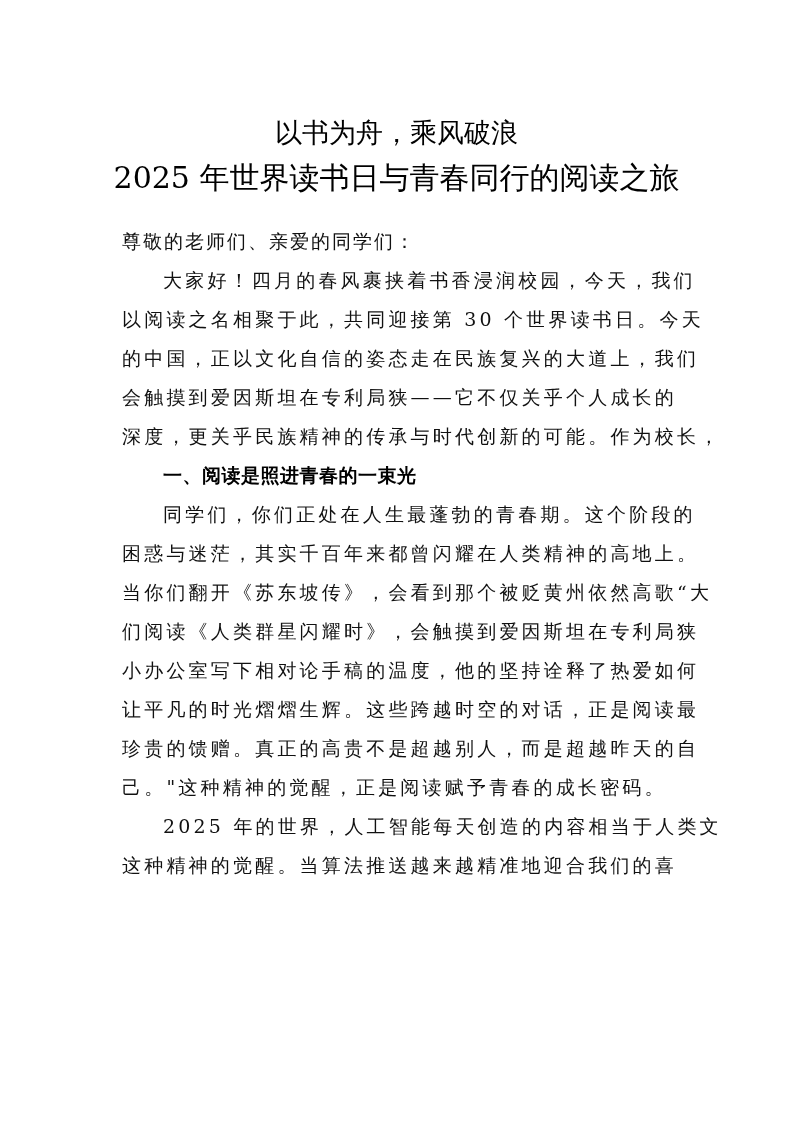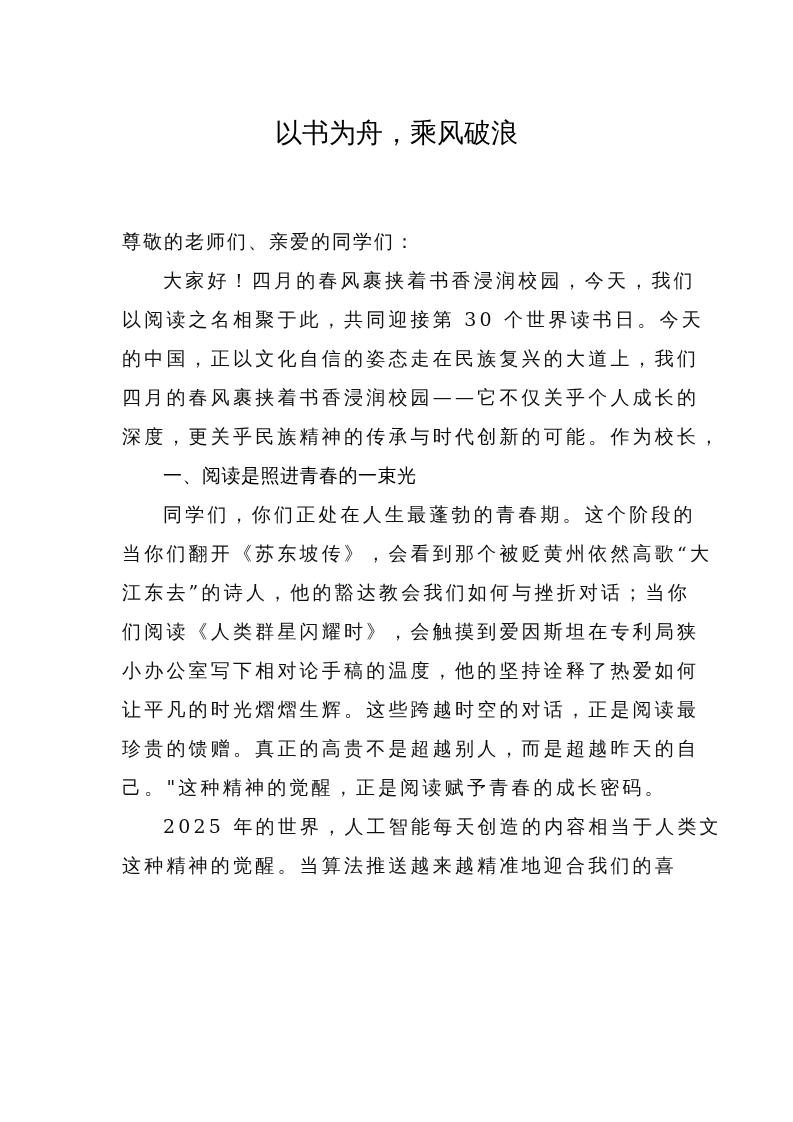--- a/index.html
+++ b/index.html
@@ -66,53 +66,54 @@
       padding-left: 41px;
     }
     .line.salutation {
       text-align-last: left;
       letter-spacing: 2px;
     }
     .heading {
       height: 39px;
       line-height: 39px;
       font-size: 19px;
-      font-weight: normal;
+      font-weight: bold;
       font-family: "DejaVu Sans", "Liberation Sans", sans-serif;
       padding-left: 41px;
       white-space: nowrap;
       letter-spacing: 0.5px;
       color: #000;
     }
   </style>
 </head>
 <body>
 
 <div class="page">
 
   <div class="title title-1">以书为舟，乘风破浪</div>
+  <div class="title title-2">2025 年世界读书日与青春同行的阅读之旅</div>
 
   <div class="body">
 
     <div class="line salutation">尊敬的老师们、亲爱的同学们：</div>
 
     <div>
       <div class="line indent">大家好！四月的春风裹挟着书香浸润校园，今天，我们</div>
       <div class="line">以阅读之名相聚于此，共同迎接第 30 个世界读书日。今天</div>
       <div class="line">的中国，正以文化自信的姿态走在民族复兴的大道上，我们</div>
-      <div class="line">四月的春风裹挟着书香浸润校园——它不仅关乎个人成长的</div>
+      <div class="line">会触摸到爱因斯坦在专利局狭——它不仅关乎个人成长的</div>
       <div class="line">深度，更关乎民族精神的传承与时代创新的可能。作为校长，</div>
     </div>
 
     <div class="heading">一、阅读是照进青春的一束光</div>
 
     <div>
       <div class="line indent">同学们，你们正处在人生最蓬勃的青春期。这个阶段的</div>
+      <div class="line">困惑与迷茫，其实千百年来都曾闪耀在人类精神的高地上。</div>
       <div class="line">当你们翻开《苏东坡传》，会看到那个被贬黄州依然高歌“大</div>
-      <div class="line">江东去”的诗人，他的豁达教会我们如何与挫折对话；当你</div>
       <div class="line">们阅读《人类群星闪耀时》，会触摸到爱因斯坦在专利局狭</div>
       <div class="line">小办公室写下相对论手稿的温度，他的坚持诠释了热爱如何</div>
       <div class="line">让平凡的时光熠熠生辉。这些跨越时空的对话，正是阅读最</div>
       <div class="line">珍贵的馈赠。真正的高贵不是超越别人，而是超越昨天的自</div>
       <div class="line last">己。"这种精神的觉醒，正是阅读赋予青春的成长密码。</div>
     </div>
 
 
     <div>
       <div class="line indent">2025 年的世界，人工智能每天创造的内容相当于人类文</div>

